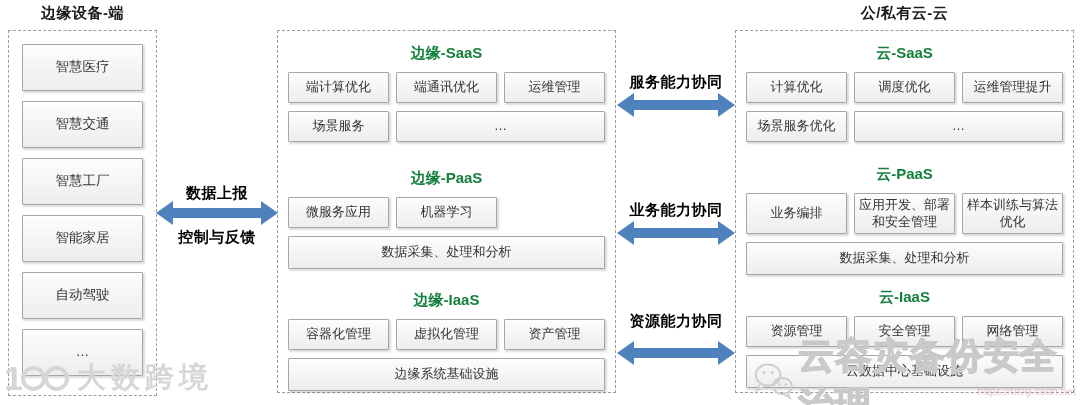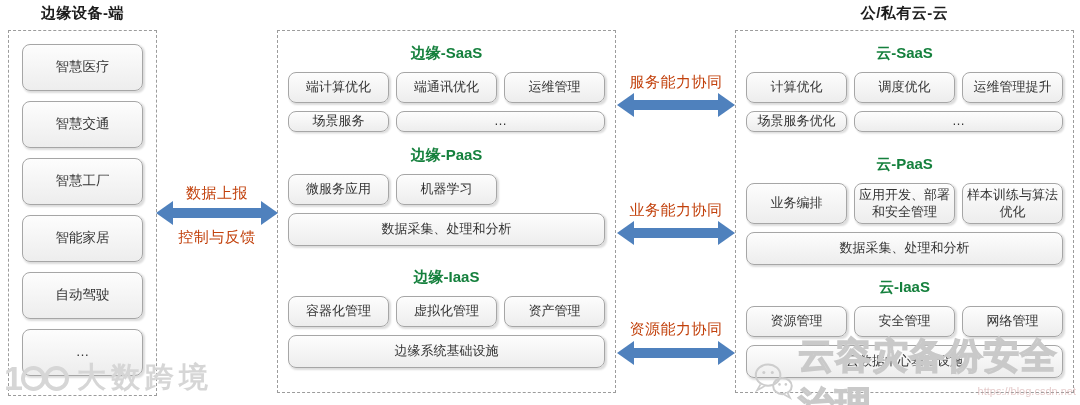--- a/index.html
+++ b/index.html
@@ -19,41 +19,41 @@
   .col {
     position:absolute; top:30px; box-sizing:border-box;
     border:1.5px dashed #9c9c9c; background:#fff;
   }
   #col-device { left:8px;   width:149px; height:366px; }
   #col-edge   { left:277px; width:339px; height:363px; }
   #col-cloud  { left:735px; width:339px; height:363px; }
 
   .box {
     background:linear-gradient(180deg,#fdfdfd 0%,#ededed 100%);
-    border:1px solid #a6a6a6; border-radius:8px;
+    border:1px solid #a6a6a6; border-radius:1px;
     box-shadow:1.5px 1.5px 2px rgba(0,0,0,0.14);
     display:flex; align-items:center; justify-content:center;
     font-size:13px; color:#333; box-sizing:border-box; text-align:center;
     line-height:1.25; padding:8px 3px;
   }
 
   .device-items { display:flex; flex-direction:column; gap:10px; padding:13px 13px; }
   .device-items .box { height:47px; font-size:13.5px; }
 
   .sections { padding:2px 10px 0; }
   .section-title { text-align:center; font-weight:bold; font-size:15px; margin:11px 0 9px; color:#15803d; }
   .row3 { display:grid; grid-template-columns:1fr 1fr 1fr; gap:7px; margin-bottom:8px; }
   .row3 .box { height:31px; }
   .row3.tall .box { height:41px; }
   .rowsplit { display:grid; grid-template-columns:calc((100% - 14px)/3) 1fr; gap:7px; }
-  .rowsplit .box { height:21px; }
+  .rowsplit .box { height:31px; }
   .rowfull .box { height:33px; }
 
   .conn-label {
-    position:absolute; font-weight:normal; font-size:15px; text-align:center; color:#c2410c;
+    position:absolute; font-weight:bold; font-size:15px; text-align:center; color:#000000;
     letter-spacing:0.5px;
   }
   .arrow { position:absolute; height:24px; }
   .arrow .shaft { position:absolute; left:15px; right:15px; top:7px; height:10px; background:#4f81bd; }
   .arrow .head-l {
     position:absolute; left:0; top:0; width:0; height:0;
     border-top:12px solid transparent; border-bottom:12px solid transparent;
     border-right:17px solid #4f81bd;
   }
   .arrow .head-r {
@@ -112,21 +112,21 @@
           <div class="box">端计算优化</div>
           <div class="box">端通讯优化</div>
           <div class="box">运维管理</div>
         </div>
         <div class="rowsplit">
           <div class="box">场景服务</div>
           <div class="box">…</div>
         </div>
       </div>
       <div>
-        <div class="section-title" style="margin-top:14px;">边缘-PaaS</div>
+        <div class="section-title" style="margin-top:27px;">边缘-PaaS</div>
         <div class="row3">
           <div class="box">微服务应用</div>
           <div class="box">机器学习</div>
         </div>
         <div class="rowfull">
           <div class="box">数据采集、处理和分析</div>
         </div>
       </div>
       <div>
         <div class="section-title" style="margin-top:22px;">边缘-IaaS</div>
@@ -196,21 +196,21 @@
     <span class="head-r"></span>
   </div>
 
   <div class="conn-label" style="left:617px; top:201px; width:118px;">业务能力协同</div>
   <div class="arrow" style="left:617px; top:221px; width:118px;">
     <span class="head-l"></span>
     <span class="shaft"></span>
     <span class="head-r"></span>
   </div>
 
-  <div class="conn-label" style="left:617px; top:320px; width:118px;">资源能力协同</div>
+  <div class="conn-label" style="left:617px; top:312px; width:118px;">资源能力协同</div>
   <div class="arrow" style="left:617px; top:341px; width:118px;">
     <span class="head-l"></span>
     <span class="shaft"></span>
     <span class="head-r"></span>
   </div>
 
   <div class="wm-left">
     <span class="logo-1">1</span>
     <span class="ring"></span>
     <span class="ring"></span>

